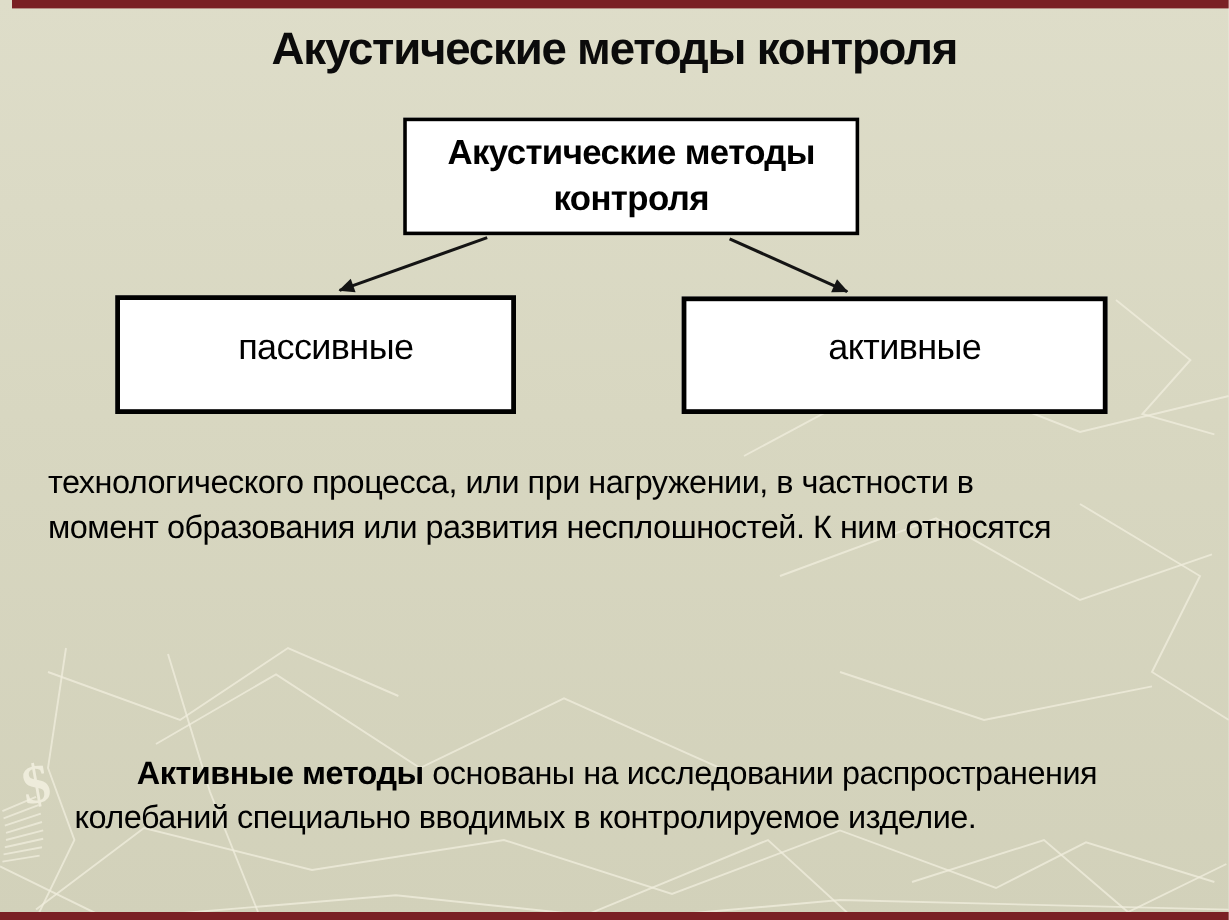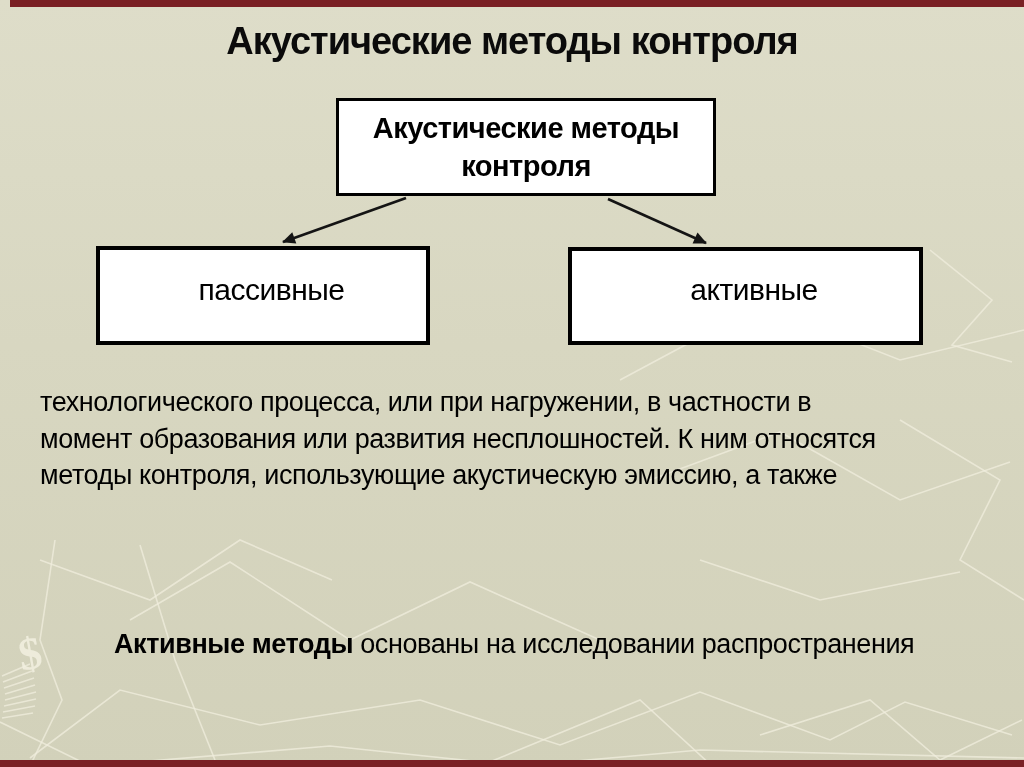--- a/index.html
+++ b/index.html
@@ -167,22 +167,22 @@
     <span>пассивные</span>
   </div>
 
   <div class="node node-child node-right">
     <span>активные</span>
   </div>
 
   <div class="bodytext para-passive">
     <div class="line">технологического процесса, или при нагружении, в частности в</div>
     <div class="line">момент образования или развития несплошностей. К ним относятся</div>
-    <div class="line">методы контроля, использующие акустическую эмиссию, а также</div>
   </div>
 
   <div class="bodytext para-active">
     <div class="line indent">
       <span class="lead">Активные методы</span><span> основаны на исследовании распространения</span>
     </div>
+    <div class="line">колебаний специально вводимых в контролируемое изделие.</div>
   </div>
 
 </div>
 
 </body></html>

